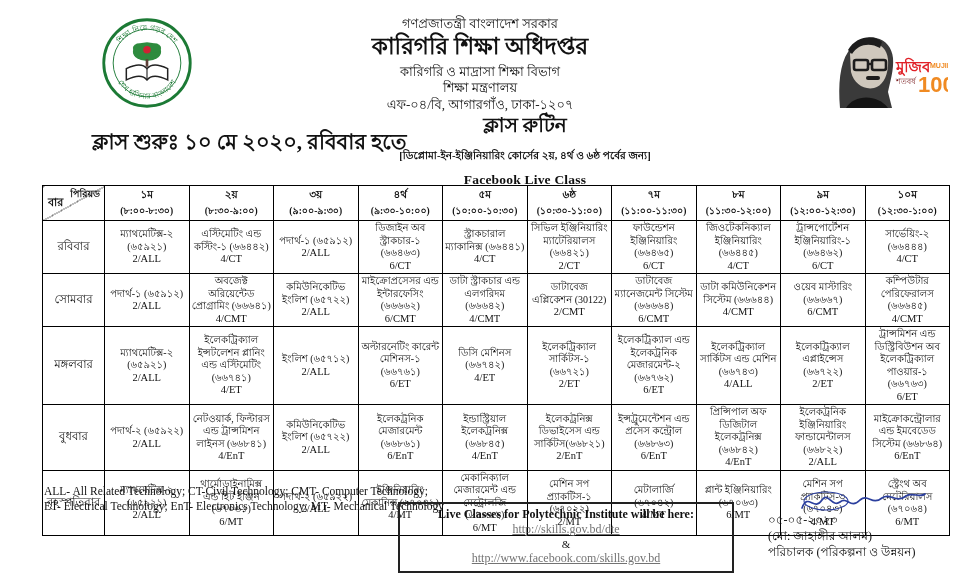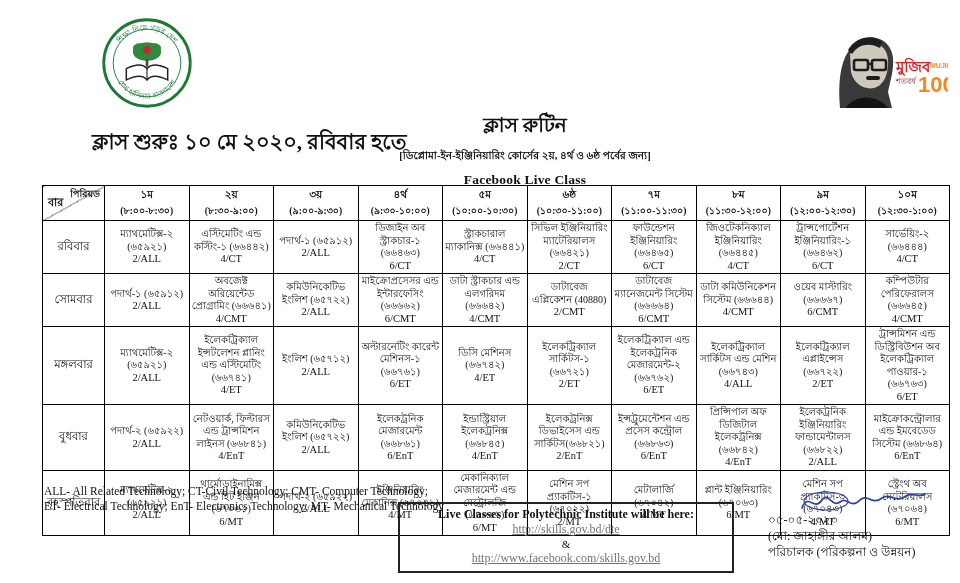--- a/index.html
+++ b/index.html
@@ -90,20 +90,27 @@
       <line x1="42" y1="40" x2="46" y2="40" stroke="#1d1d1d" stroke-width="2.4"></line>
       <rect x="40" y="52" width="14" height="4" rx="2" fill="#1d1d1d"></rect>
       <path d="M20,84 C28,70 52,70 62,84 Z" fill="#141414"></path>
       <text x="70" y="48" font-size="15" font-weight="bold" fill="#e02128" font-family="'DejaVu Sans',sans-serif">মুজিব</text>
       <text x="104" y="44" font-size="7" font-weight="bold" fill="#f08a22" font-family="'Liberation Sans',sans-serif">MUJIB</text>
       <text x="70" y="60" font-size="8" fill="#7a1f22" font-family="'DejaVu Sans',sans-serif">শতবর্ষ</text>
       <text x="92" y="68" font-size="22" font-weight="bold" fill="#f08a22" font-family="'Liberation Sans',sans-serif">100</text>
     </svg>
   </div>
 
+  <div class="gov-header">
+    <div class="gov-line">গণপ্রজাতন্ত্রী বাংলাদেশ সরকার</div>
+    <div class="gov-main">কারিগরি শিক্ষা অধিদপ্তর</div>
+    <div class="gov-line">কারিগরি ও মাদ্রাসা শিক্ষা বিভাগ</div>
+    <div class="gov-line">শিক্ষা মন্ত্রণালয়</div>
+    <div class="gov-line">এফ-০৪/বি, আগারগাঁও, ঢাকা-১২০৭</div>
+  </div>
 
   <div class="start-note">ক্লাস শুরুঃ ১০ মে ২০২০, রবিবার হতে</div>
   <div class="title-center">
     <div class="routine-title">ক্লাস রুটিন</div>
     <div class="routine-sub">[ডিপ্লোমা-ইন-ইঞ্জিনিয়ারিং কোর্সের ২য়, ৪র্থ ও ৬ষ্ঠ পর্বের জন্য]</div>
     <div class="fb-live">Facebook Live Class</div>
   </div>
 
   <table class="routine">
     <colgroup>
@@ -218,21 +225,21 @@
           </td>
           <td>
             <div class="c-title">মাইক্রোপ্রসেসর এন্ড ইন্টারফেসিং (৬৬৬৬২)</div>
             <div class="c-group">6/CMT</div>
           </td>
           <td>
             <div class="c-title">ডাটা স্ট্রাকচার এন্ড এলগরিদম (৬৬৬৪২)</div>
             <div class="c-group">4/CMT</div>
           </td>
           <td>
-            <div class="c-title">ডাটাবেজ এপ্লিকেশন (40880)</div>
+            <div class="c-title">ডাটাবেজ এপ্লিকেশন (30122)</div>
             <div class="c-group">2/CMT</div>
           </td>
           <td>
             <div class="c-title">ডাটাবেজ ম্যানেজমেন্ট সিস্টেম (৬৬৬৬৪)</div>
             <div class="c-group">6/CMT</div>
           </td>
           <td>
             <div class="c-title">ডাটা কমিউনিকেশন সিস্টেম (৬৬৬৪৪)</div>
             <div class="c-group">4/CMT</div>
           </td>

